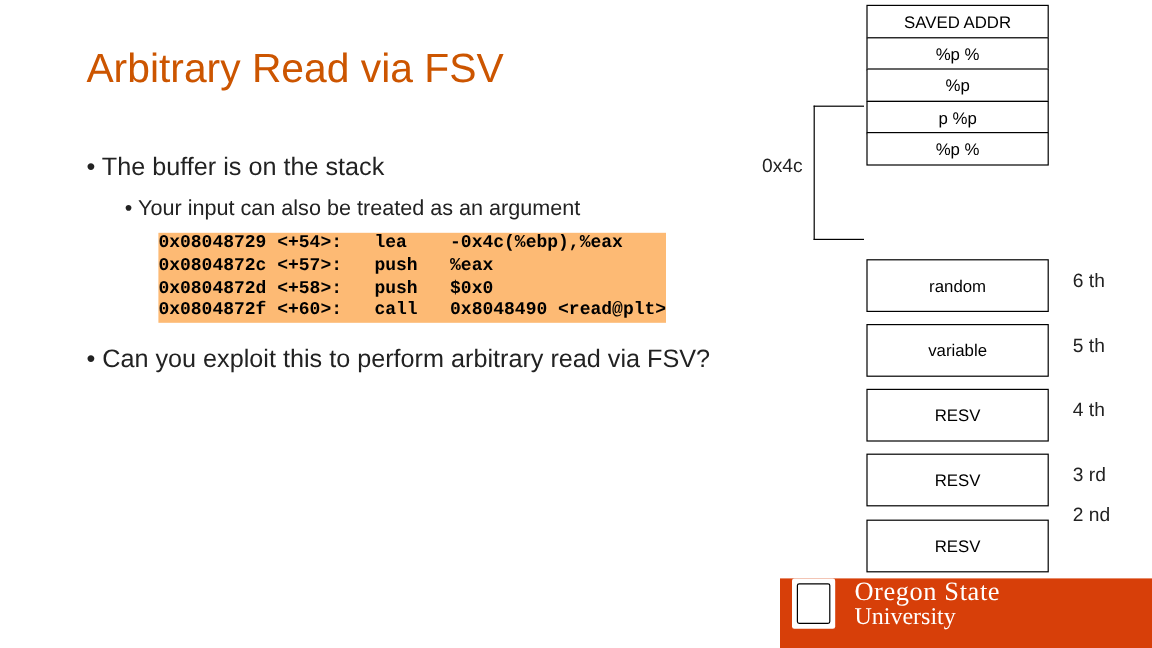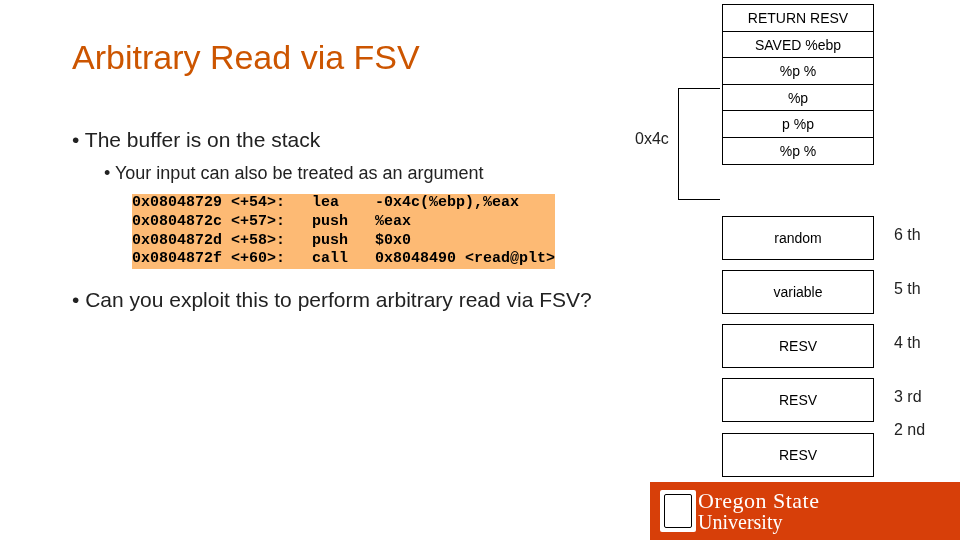--- a/index.html
+++ b/index.html
@@ -36,21 +36,21 @@
   .gap-cell { position: absolute; left: 722px; width: 152px; height: 44px; border: 1.5px solid #000; background: #fff; display: flex; align-items: center; justify-content: center; font-size: 14px; }
   .c-random   { top: 216px; }
   .c-variable { top: 270px; }
   .c-resv1    { top: 324px; }
   .c-resv2    { top: 378px; }
   .c-resv3    { top: 433px; }
 
   .arg1 { position: absolute; left: 722px; top: 488px; width: 152px; font-size: 14px; font-weight: bold; color: #000; text-align: center; }
 
   
-  .footer { position: absolute; left: 650px; bottom: 0; width: 310px; height: 58px; background: #d73f09; display: flex; align-items: center; padding-left: 10px; gap: 2px; }
+  .footer { position: absolute; left: 650px; bottom: 0; width: 310px; height: 58px; background: #d73f09; display: flex; padding-left: 10px; gap: 16px; }
   .shield { width: 36px; height: 42px; background: #fff; border-radius: 2px; position: relative; }
   .shield::after { content: ""; position: absolute; inset: 4px; border: 1px solid #000; border-radius: 2px; }
   .uni-text { color: #fff; font-size: 20px; line-height: 1; font-weight: 400; }
   .uni-top { font-family: Georgia, serif; font-size: 22px; letter-spacing: 0.5px; }
   .uni-bot { font-family: Georgia, serif; font-size: 20px; }
 </style>
 </head>
 <body>
 
 <div class="title">Arbitrary Read via FSV</div>
@@ -65,24 +65,21 @@
 0x0804872f &lt;+60&gt;:   call   0x8048490 &lt;read@plt&gt;</pre>
 </div>
 
 <div class="bullet-l1 b3 bdot">Can you exploit this to perform arbitrary read via FSV?</div>
 
 <div class="offset-label">0x4c</div>
 <div class="bracket"></div>
 
 <div class="stack-upper">
   <div class="cell">
-      <span>RETURN RESV</span>
-    </div>
-  <div class="cell">
-      <span>SAVED %ebp</span>
+      <span>SAVED ADDR</span>
     </div>
   <div class="cell">
       <span>%p %</span>
     </div>
   <div class="cell">
       <span>%p</span>
     </div>
   <div class="cell">
       <span>p %p</span>
     </div>

